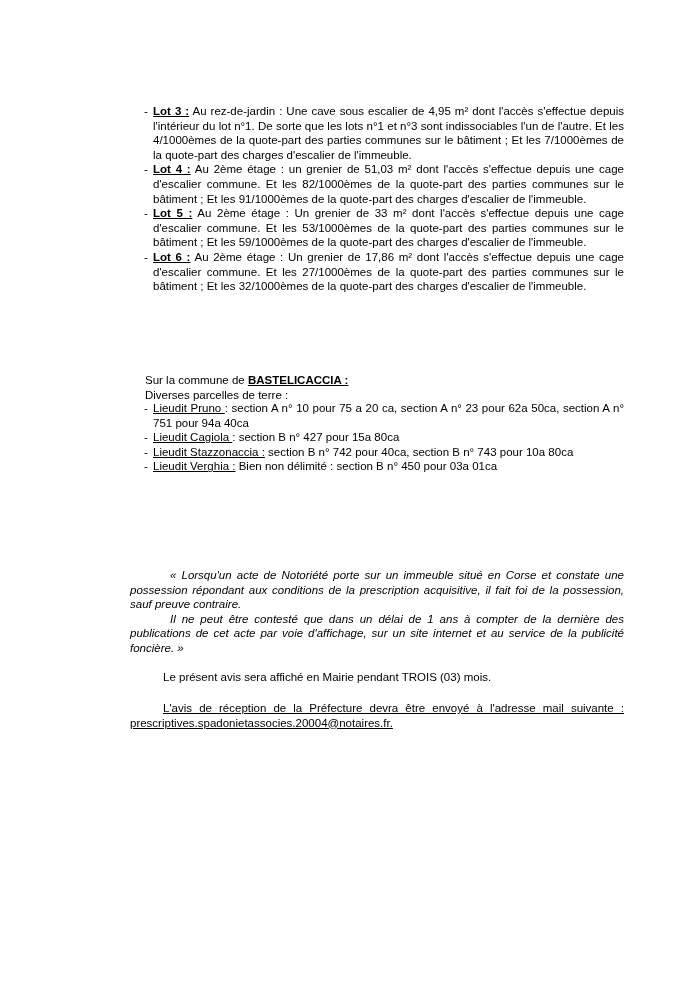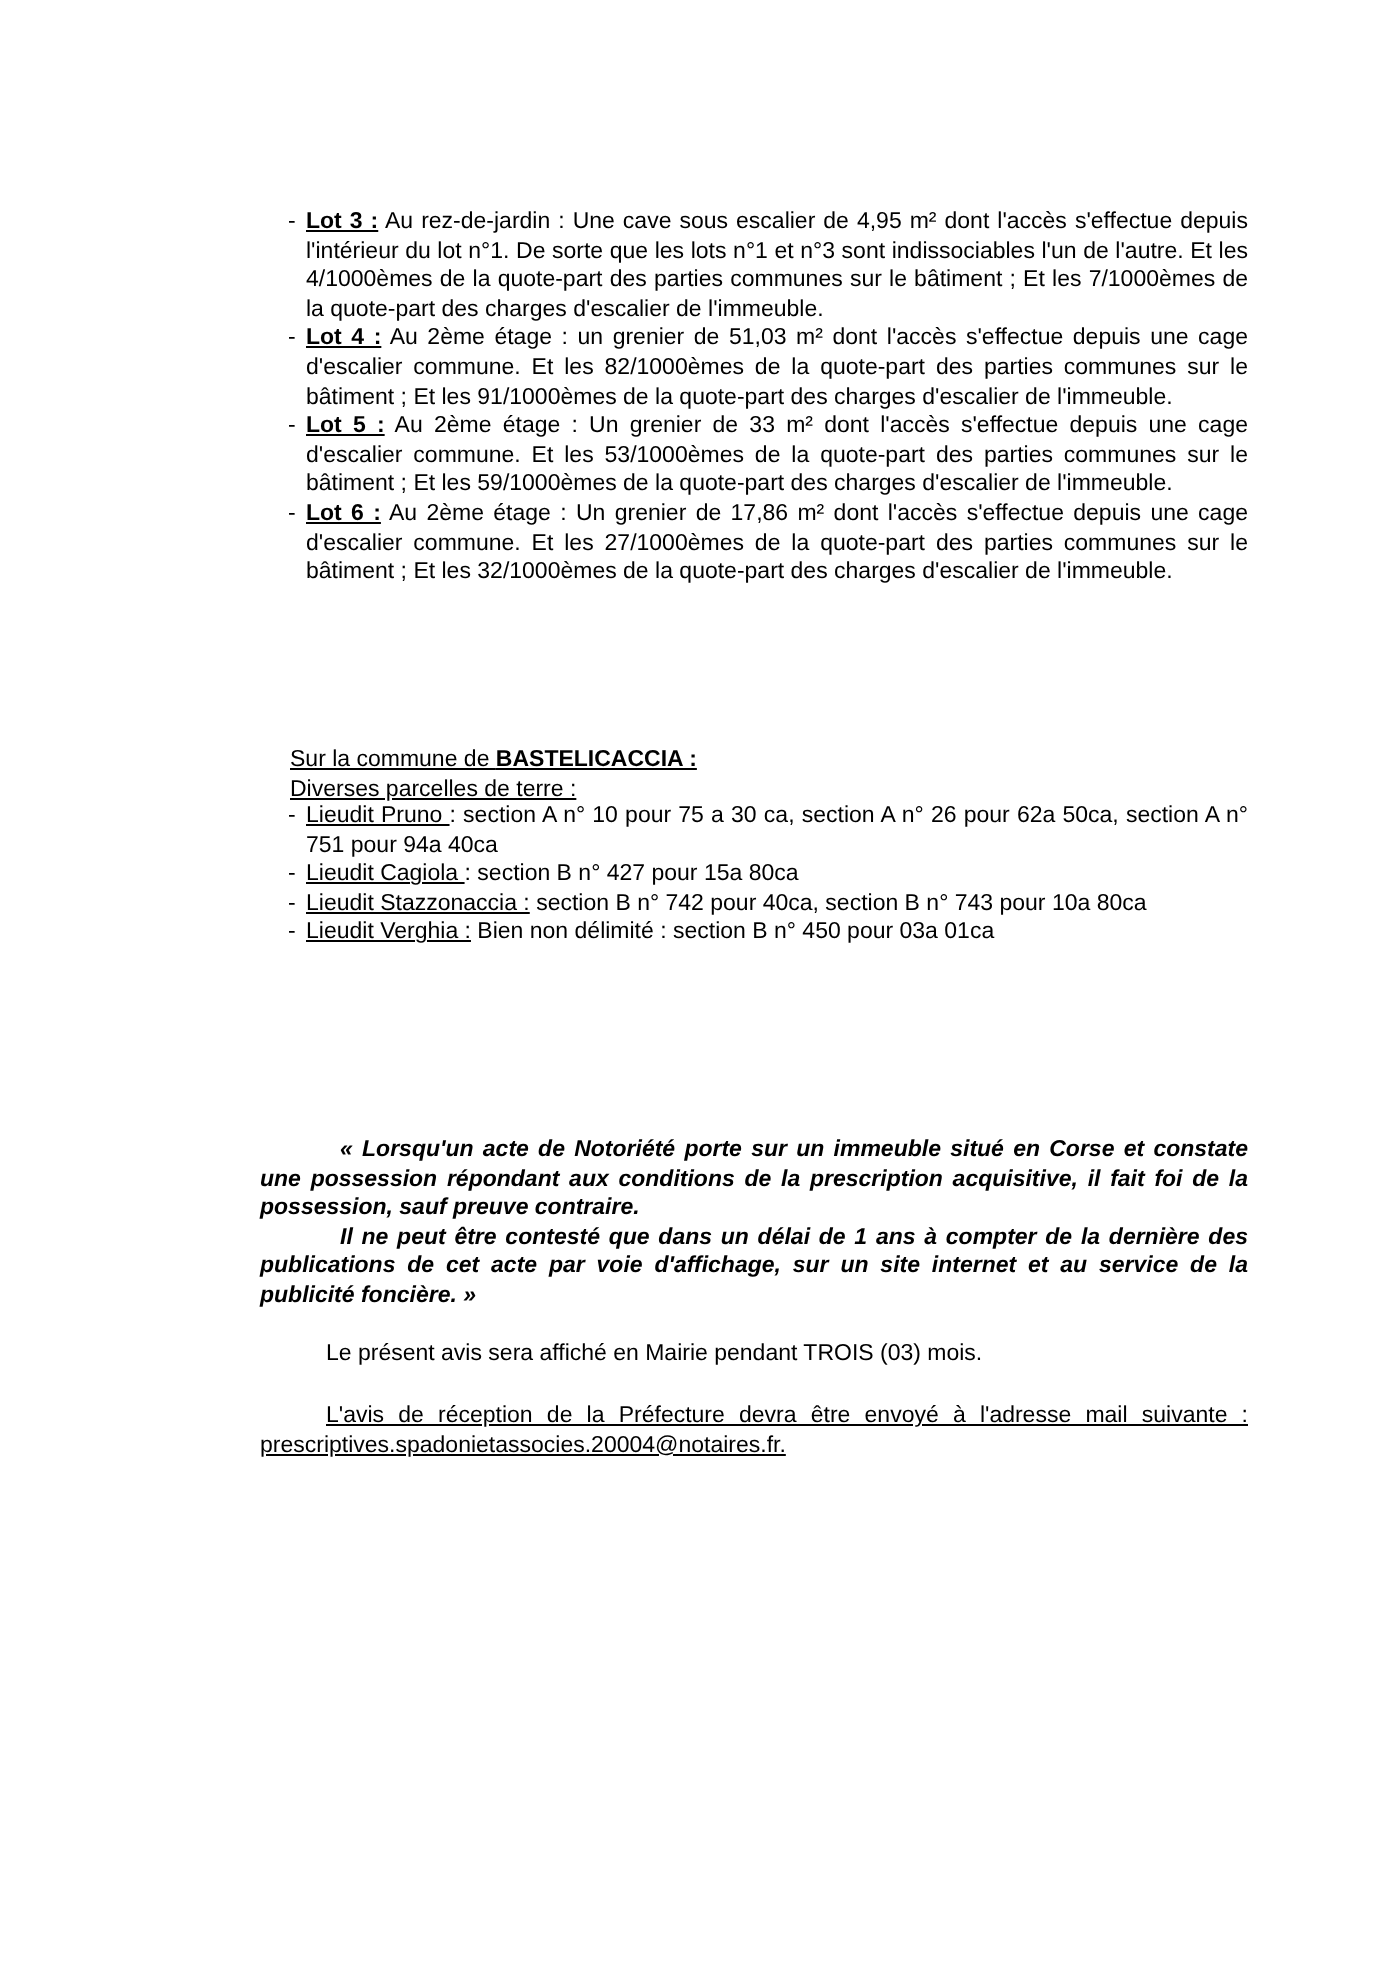--- a/index.html
+++ b/index.html
@@ -62,21 +62,20 @@
     position: absolute;
     left: 145px;
     top: 373px;
     width: 480px;
   }
   .heading-line {
     font-size: 11.5px;
     line-height: 14.6px;
   }
   .heading-line .u {
-    text-decoration: underline;
   }
   .heading-line .ub {
     text-decoration: underline;
     font-weight: bold;
   }
 
   
   .parcel-list {
     position: absolute;
     left: 130px;
@@ -119,21 +118,20 @@
     width: 494px;
     font-size: 11.5px;
     line-height: 14.6px;
     font-style: italic;
     text-align: justify;
     text-justify: inter-word;
   }
   .quote p {
     margin: 0;
     text-indent: 40px;
-    font-weight: bold;
   }
 
   
   .signature {
     position: absolute;
     right: 76px;
     top: 744px;
     text-align: right;
     font-weight: bold;
     font-size: 11.5px;
@@ -172,21 +170,21 @@
 
   <div class="commune-block">
     <div class="heading-line"><span class="u">Sur la commune de </span><span class="ub">BASTELICACCIA :</span></div>
     <div class="heading-line"><span class="u">Diverses parcelles de terre :</span></div>
   </div>
 
   <div class="parcel-list">
 
     <div class="parcel-item">
       <span class="bullet">-</span>
-      <div class="parcel-body"><span class="parcel-label">Lieudit Pruno </span><span>: section A n° 10 pour 75 a 30 ca, section A n° 26 pour 62a 50ca, section A n° 751 pour 94a 40ca</span></div>
+      <div class="parcel-body"><span class="parcel-label">Lieudit Pruno </span><span>: section A n° 10 pour 75 a 20 ca, section A n° 23 pour 62a 50ca, section A n° 751 pour 94a 40ca</span></div>
     </div>
 
     <div class="parcel-item">
       <span class="bullet">-</span>
       <div class="parcel-body"><span class="parcel-label">Lieudit Cagiola </span><span>: section B n° 427 pour 15a 80ca</span></div>
     </div>
 
     <div class="parcel-item">
       <span class="bullet">-</span>
       <div class="parcel-body"><span class="parcel-label">Lieudit Stazzonaccia :</span><span> section B n° 742 pour 40ca, section B n° 743 pour 10a 80ca</span></div>

